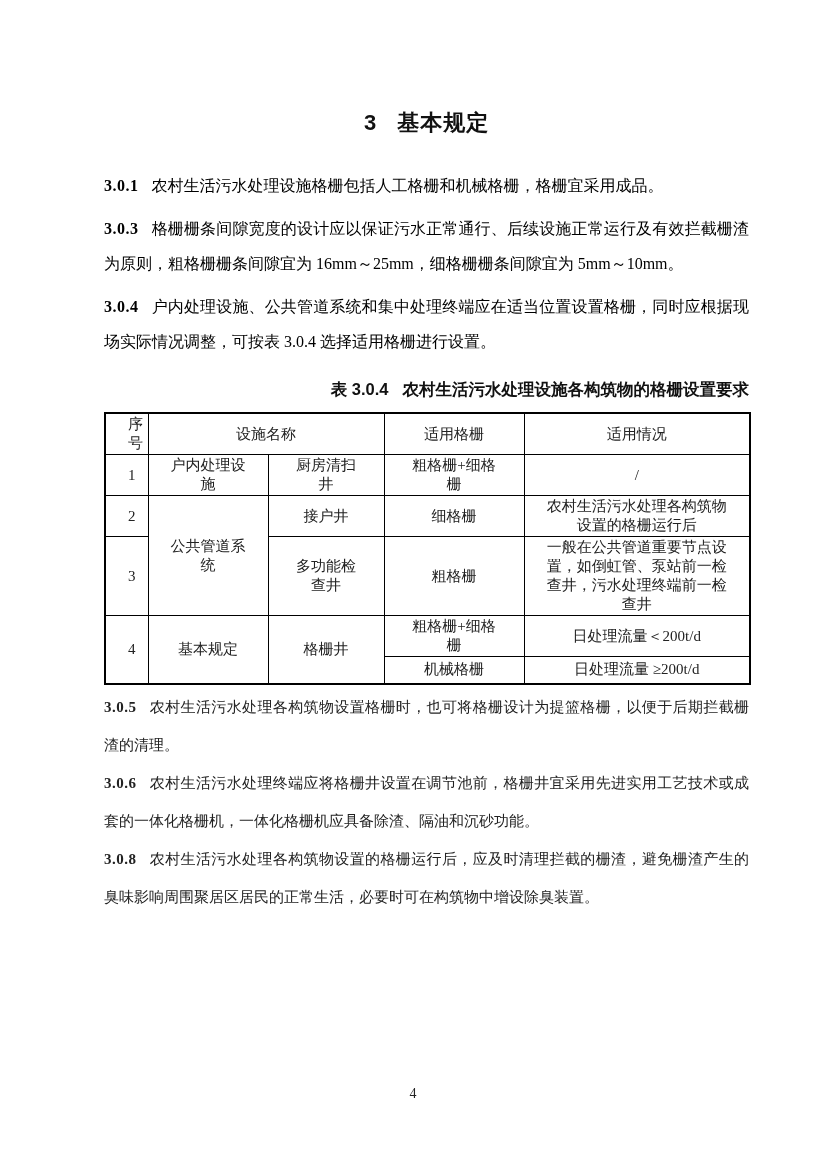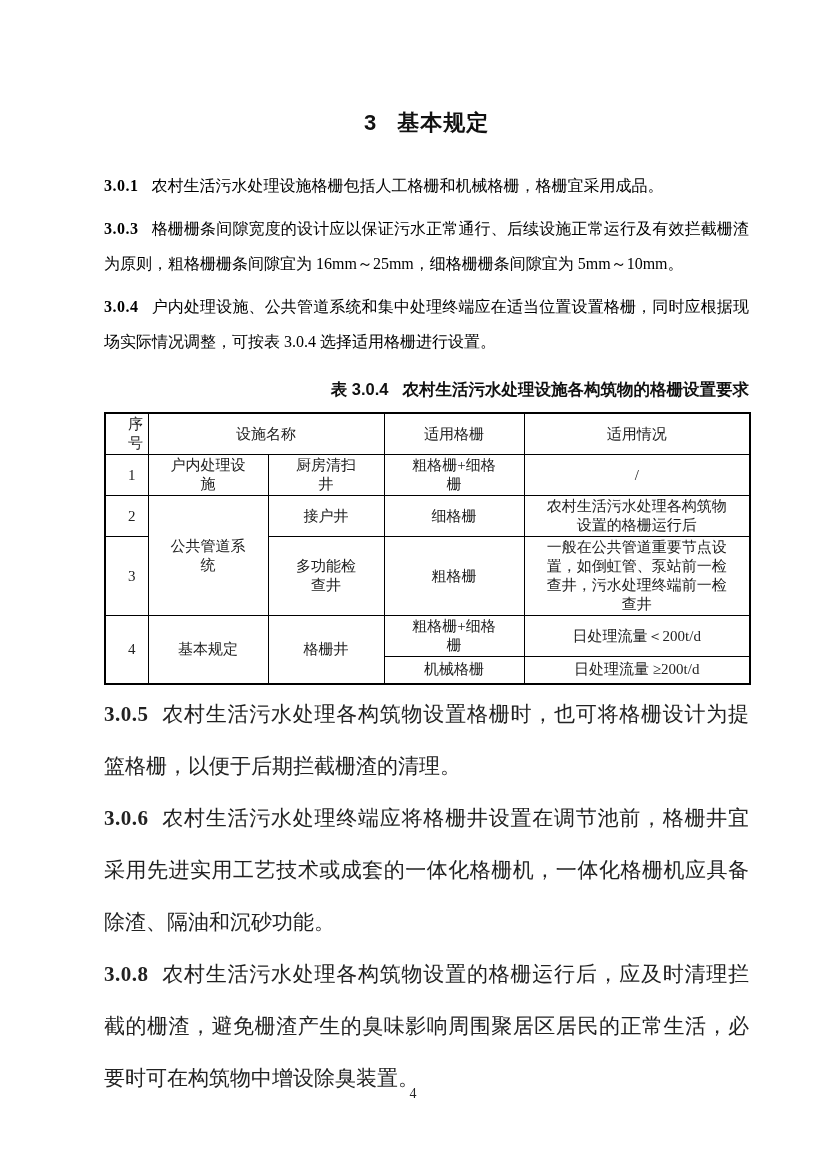--- a/index.html
+++ b/index.html
@@ -37,22 +37,22 @@
     text-align: justify;
     margin-bottom: 8px;
     color: #000000;
   }
   .clause .clause-num {
     font-weight: bold;
     margin-right: 13px;
     letter-spacing: 0.5px;
   }
   .clause-post {
-    font-size: 21px;
-    line-height: 52px;
+    font-size: 15px;
+    line-height: 38px;
     text-align: justify;
     margin-bottom: 0;
     color: #222;
   }
   .clause-post .clause-num {
     font-weight: bold;
     margin-right: 13px;
     letter-spacing: 0.5px;
   }
   .table-caption {

